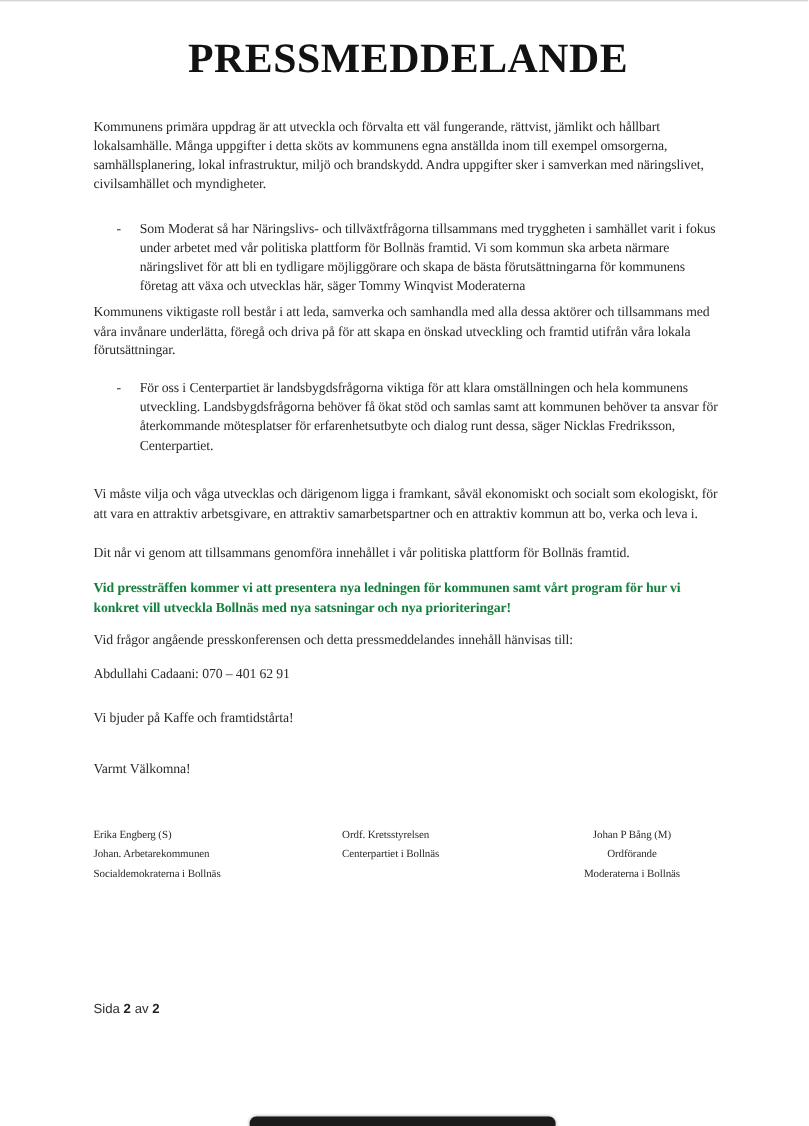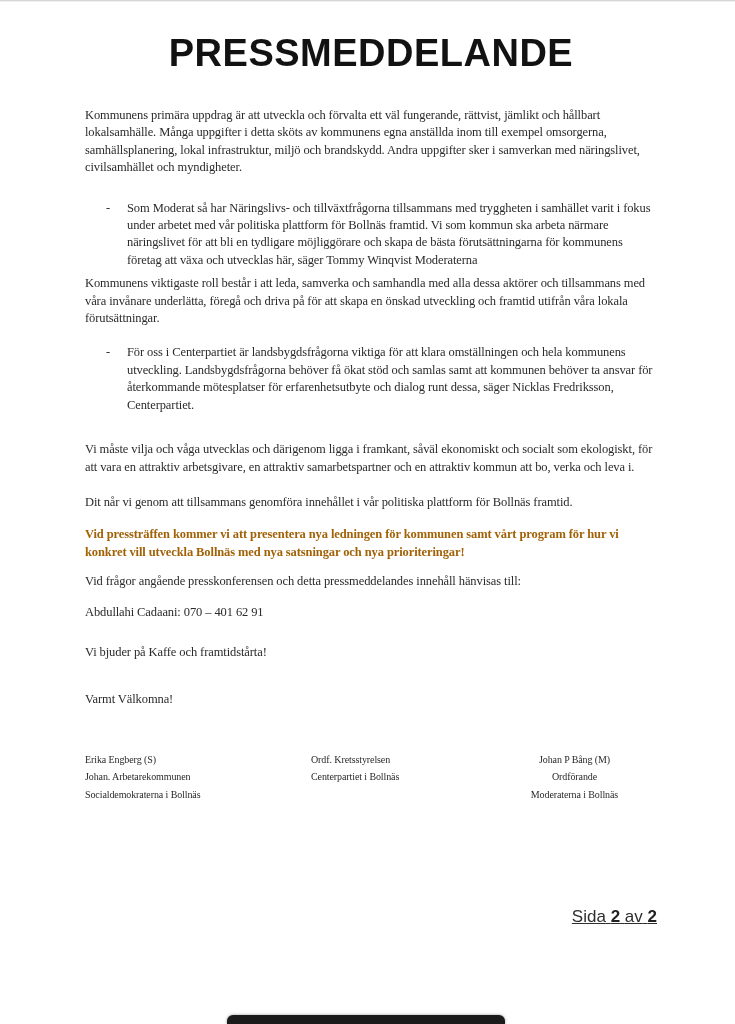--- a/index.html
+++ b/index.html
@@ -27,21 +27,21 @@
     padding: 0 78px 0 85px;
   }
   .doc-title {
     margin: 30px 0 0 0;
     font-size: 38px;
     line-height: 46px;
     font-weight: 700;
     text-align: center;
     letter-spacing: 0.5px;
     color: #121212;
-    font-family: Liberation Sans, sans-serif;
+    font-family: Liberation Serif, serif;
   }
   .para {
     margin: 0;
     font-size: 12.5px;
     line-height: 17.4px;
     letter-spacing: -0.1px;
     text-align: left;
   }
   .bullet {
     position: relative;
@@ -52,46 +52,45 @@
     position: absolute;
     left: 21px;
     top: 0;
   }
   .m-intro    { margin-top: 31px; }
   .m-bullet1  { margin-top: 23px; }
   .m-role     { margin-top: 6px;  }
   .m-bullet2  { margin-top: 17px; }
   .m-develop  { margin-top: 27px; }
   .m-platform { margin-top: 18px; }
-  .m-bold     { margin-top: 15px; font-weight: 700; color: #a16207; }
+  .m-bold     { margin-top: 15px; font-weight: 700; color: #15803d; }
   .m-contact-intro { margin-top: 12px; }
   .m-contact  { margin-top: 13px; }
   .m-coffee   { margin-top: 23px; }
   .m-welcome  { margin-top: 30px; }
   .signatures {
     display: flex;
     margin-top: 42px;
   }
   .sig-col { 
     font-size: 10px;
     line-height: 17.4px;
     letter-spacing: -0.1px;
   }
   .sig-col-1 { width: 226px; }
   .sig-col-2 { width: 181px; }
   .sig-col-3 { flex: 1; text-align: center; }
   .sig-line { margin: 0; }
   .footer {
     margin-top: 106px;
-    text-align: right;
+    text-align: left;
     font-family: "Liberation Sans", "DejaVu Sans", sans-serif;
-    font-size: 17px;
+    font-size: 12px;
     line-height: 16px;
     color: #2e2e2e;
-    text-decoration: underline;
   }
   .footer b { font-weight: 700; color: #222; }
   .bottom-bar {
     position: absolute;
     left: 227px;
     bottom: 0;
     width: 278px;
     height: 9px;
     background: #1b1b1b;
     border-radius: 6px 6px 0 0;

